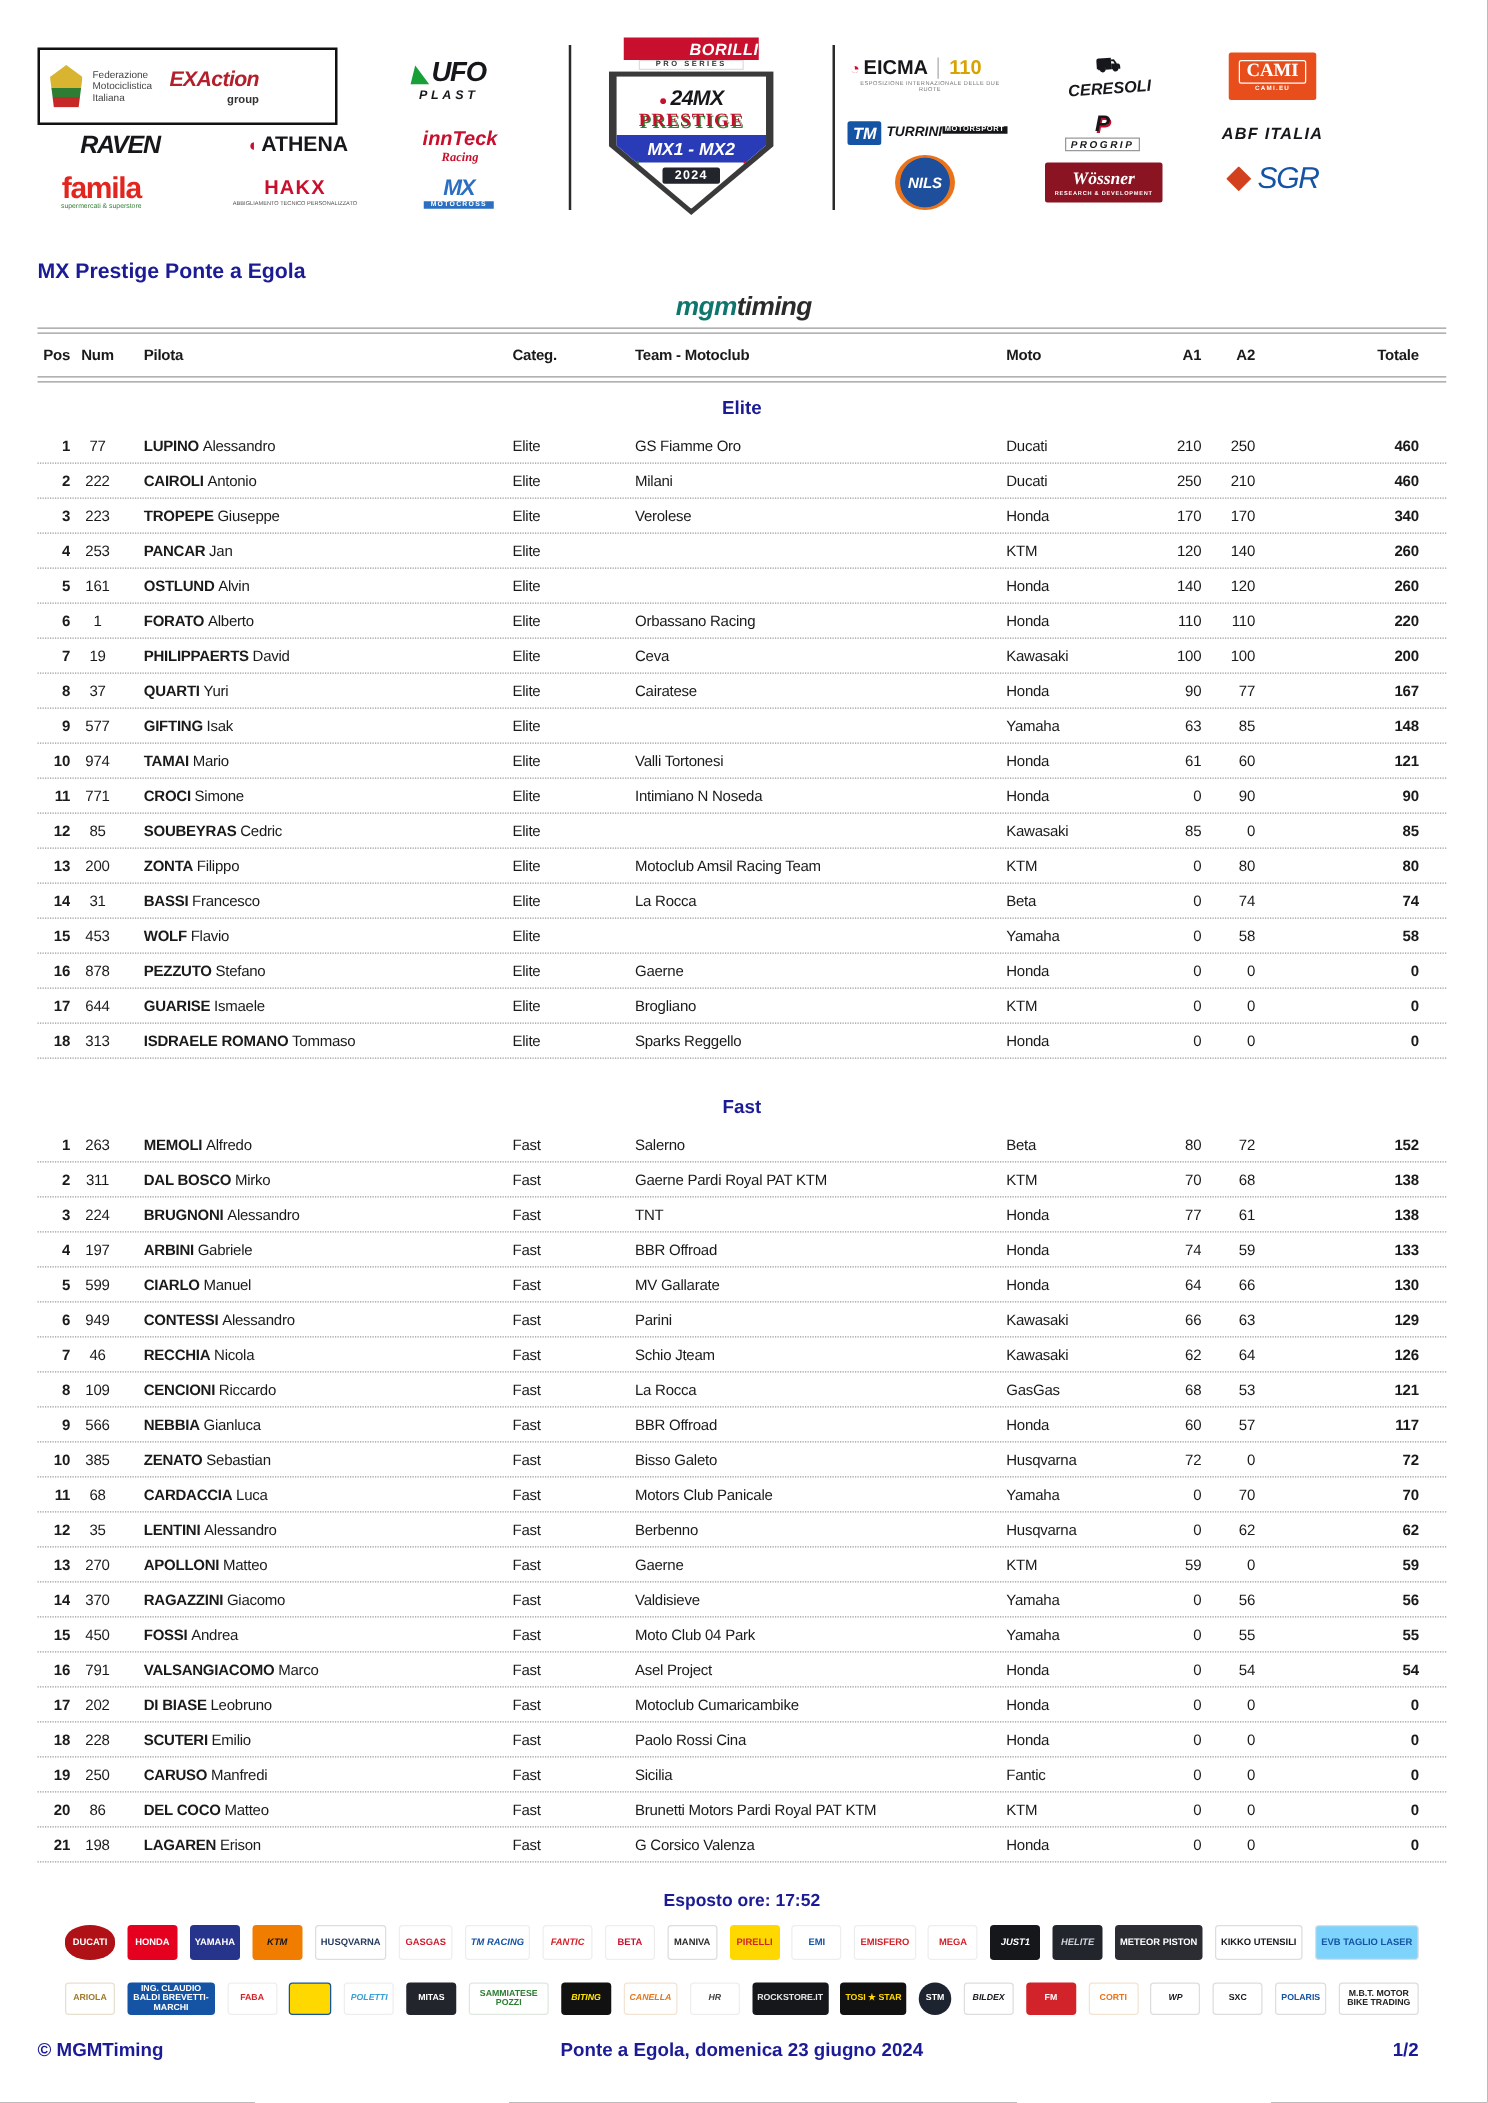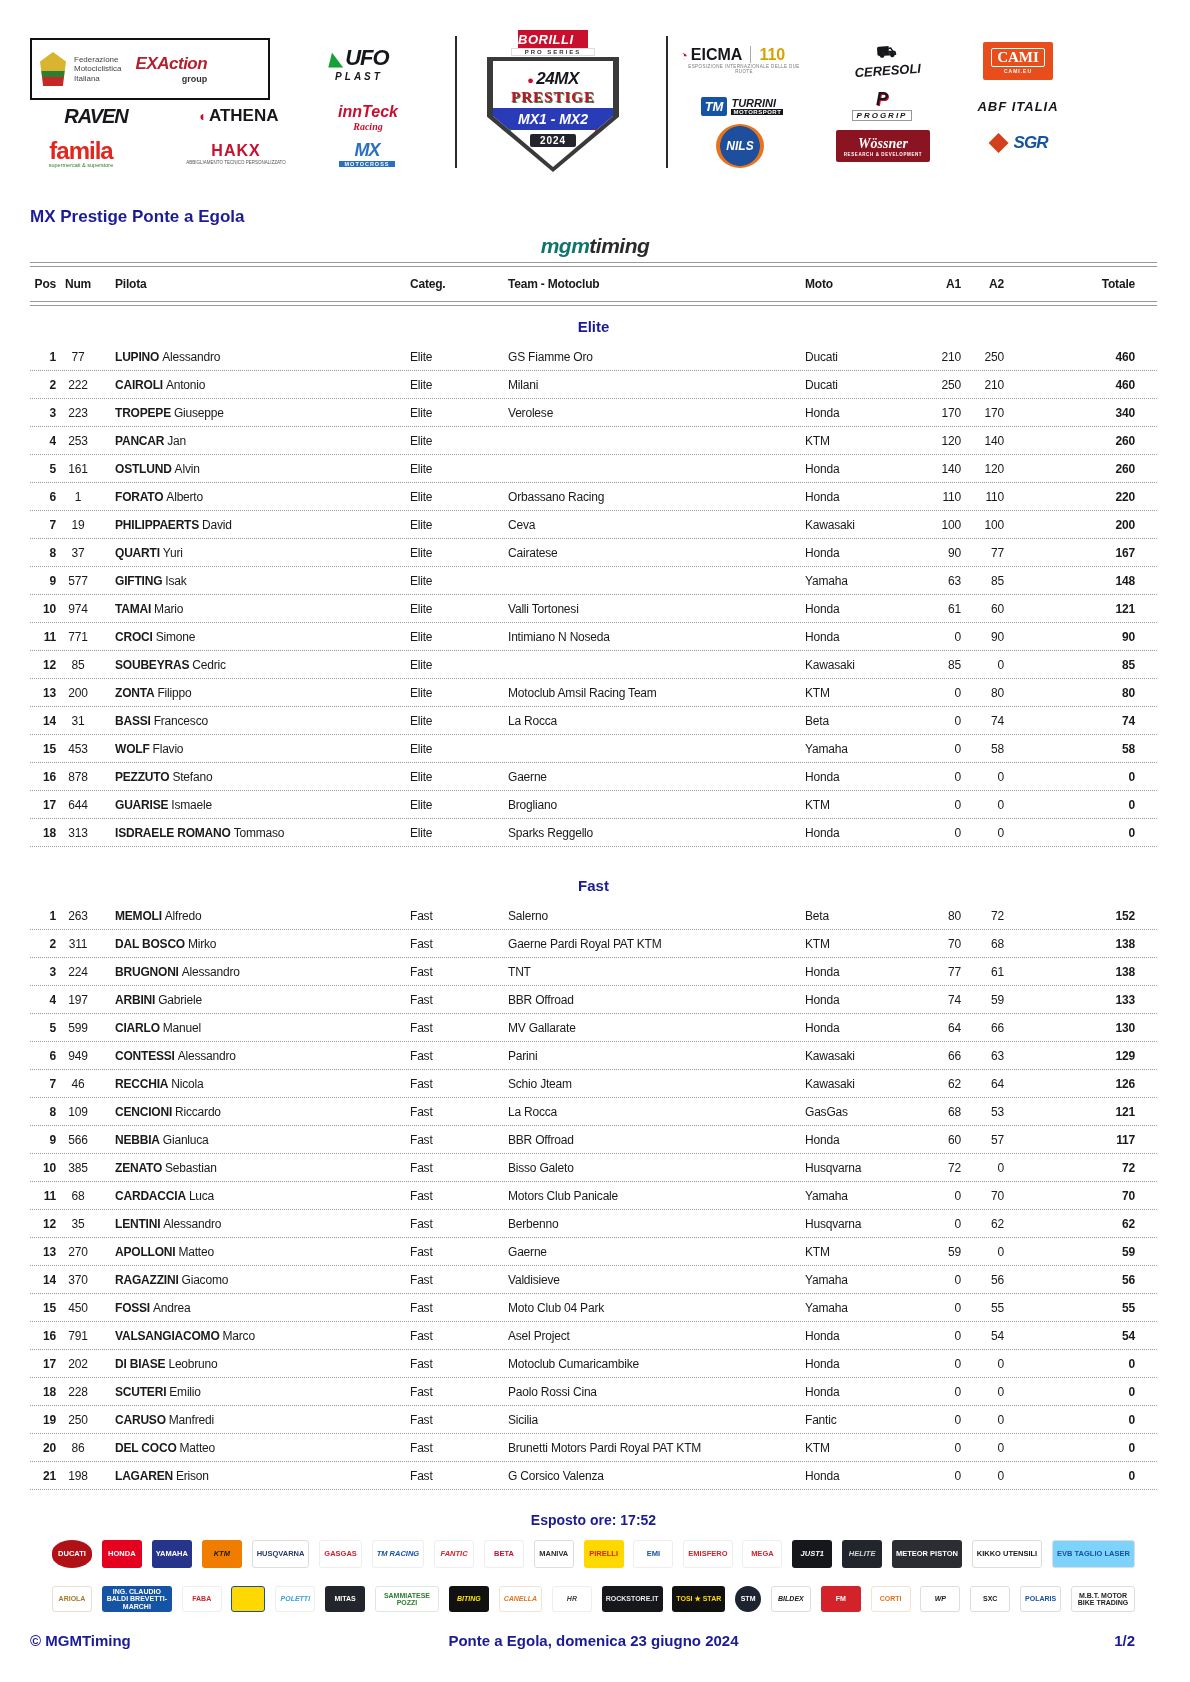--- a/index.html
+++ b/index.html
@@ -42,38 +42,38 @@
   .eicma .ei-main::before{content:"◔";color:#c8102e;margin-right:3px;font-size:13px;}
   .eicma .ei-main i{font-style:normal;color:#111;border-left:1px solid #aaa;margin-left:8px;padding-left:8px;color:#d8a300;}
   .eicma .ei-sub{font-size:4.5px;color:#777;font-weight:400;letter-spacing:.4px;}
   .ceresoli{left:845px;top:40px;width:84px;height:40px;font-style:italic;font-size:13px;font-weight:900;color:#16171b;transform:rotate(-4deg);flex-direction:column;}
   .ceresoli::before{content:"⛟";font-size:16px;font-style:normal;}
   .cami{left:983px;top:42px;width:70px;height:38px;background:#e84e1b;color:#fff;flex-direction:column;border-radius:2px;}
   .cami .ca-main{font-family:"Liberation Serif",serif;font-size:15px;font-weight:700;border:1px solid #fff;padding:0 5px;border-radius:2px;}
   .cami .ca-sub{font-size:5px;letter-spacing:1px;margin-top:1px;}
   .turrini{left:694px;top:92px;width:96px;height:28px;gap:4px;}
   .turrini .tm{background:#1553a4;color:#fff;font-style:italic;font-weight:900;font-size:13px;padding:2px 4px;border-radius:2px;}
-  .turrini .tu-t{display:flex;flex-direction:column;align-items:flex-start;line-height:1;}
+  .turrini .tu-t{display:flex;flex-direction:row;align-items:flex-start;line-height:1;}
   .turrini .tu-main{font-size:11px;font-weight:900;color:#16171b;font-style:italic;}
   .turrini .tu-sub{font-size:6px;color:#fff;background:#16171b;padding:0 2px;letter-spacing:.5px;}
   .progrip{left:842px;top:88px;width:80px;height:34px;flex-direction:column;}
   .progrip .pg-main{font-style:italic;font-size:18px;font-weight:900;color:#16171b;text-shadow:1px 1px 0 #c8102e;}
   .progrip .pg-sub{font-style:italic;font-size:8px;letter-spacing:2px;color:#16171b;border:1px solid #999;padding:0 4px;}
   .abf{left:960px;top:95px;width:116px;height:22px;font-style:italic;font-size:13px;font-weight:900;color:#16171b;letter-spacing:1px;}
   .nils{left:716px;top:124px;width:48px;height:44px;border-radius:50%;background:radial-gradient(circle,#1d4f9c 60%,#e8731a 62%);color:#fff;font-style:italic;font-size:12px;font-weight:900;}
   .wossner{left:836px;top:130px;width:94px;height:32px;background:#8a1421;color:#fff;flex-direction:column;border-radius:2px;}
   .wossner .wo-main{font-family:"Liberation Serif",serif;font-style:italic;font-size:14px;font-weight:700;}
   .wossner .wo-sub{font-size:4.5px;letter-spacing:.6px;}
   .sgr{left:972px;top:126px;width:92px;height:34px;gap:5px;}
   .sgr .sg-dia{width:20px;height:20px;background:#d2401e;clip-path:polygon(50% 0,100% 50%,50% 100%,0 50%);}
-  .sgr .sg-t{font-style:italic;font-size:17px;font-weight:700;color:#1553a4;letter-spacing:-1px;}
+  .sgr .sg-t{font-style:italic;font-size:24px;font-weight:400;color:#1553a4;letter-spacing:-1px;}
 
   
   .shield-wrap{position:absolute;left:487px;top:30px;width:132px;height:142px;display:flex;flex-direction:column;align-items:center;}
-  .borilli{background:#c8102e;color:#fff;font-style:italic;font-weight:900;font-size:13px;width:70px;text-align:left;padding:2px 0 1px;letter-spacing:.5px;}
+  .borilli{background:#c8102e;color:#fff;font-style:italic;font-weight:900;font-size:13px;width:108px;text-align:right;padding:2px 0 1px;letter-spacing:.5px;}
   .proseries{background:#fff;color:#333;font-size:6px;letter-spacing:2px;width:84px;text-align:center;border:1px solid #ddd;box-sizing:border-box;font-weight:700;}
   .shield-outer{width:132px;height:116px;background:#3a3a3a;clip-path:polygon(0 0,100% 0,100% 52%,50% 100%,0 52%);display:flex;align-items:flex-start;justify-content:center;margin-top:1px;}
   .shield-inner{width:120px;height:106px;margin-top:4px;background:#fff;clip-path:polygon(0 0,100% 0,100% 52%,50% 100%,0 52%);display:flex;flex-direction:column;align-items:center;position:relative;}
   .s24{font-size:17px;font-weight:900;font-style:italic;color:#16171b;margin-top:8px;letter-spacing:-.5px;}
   .s24::before{content:"●";color:#c8102e;font-size:11px;margin-right:3px;}
   .sprestige{font-family:"Liberation Serif",serif;font-weight:700;font-size:15px;color:#c8102e;text-shadow:1px 1px 0 #2e7d32;letter-spacing:1px;}
   .smx{background:#2a3bb8;color:#fff;font-style:italic;font-weight:900;font-size:14px;width:100%;text-align:center;padding:3px 0;margin-top:2px;}
   .syear{background:#23252c;color:#fff;font-weight:900;font-size:10px;padding:1px 10px;margin-top:4px;border-radius:2px;letter-spacing:1px;}
   .flag-g,.flag-r{position:absolute;bottom:26px;width:16px;height:10px;transform:skewY(-18deg);}
   .flag-g{left:2px;background:#2e7d32;}

